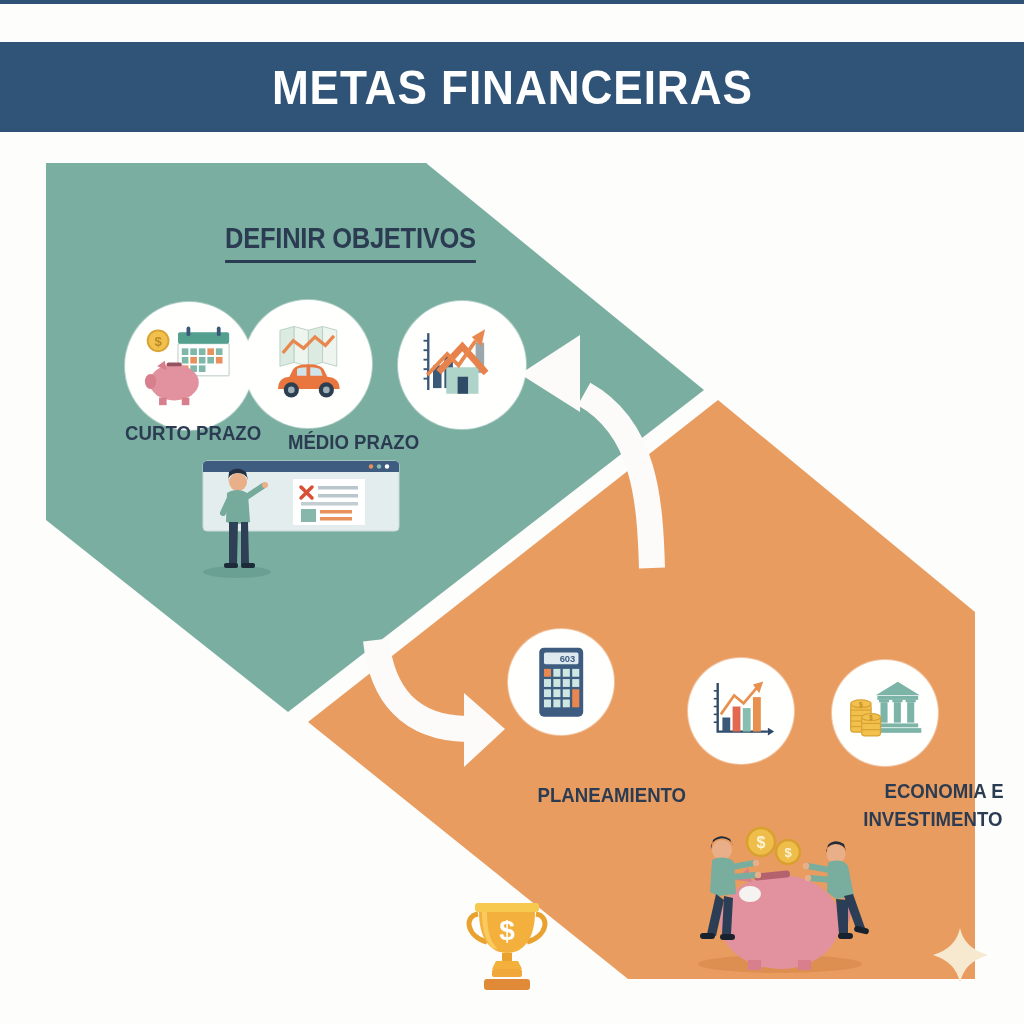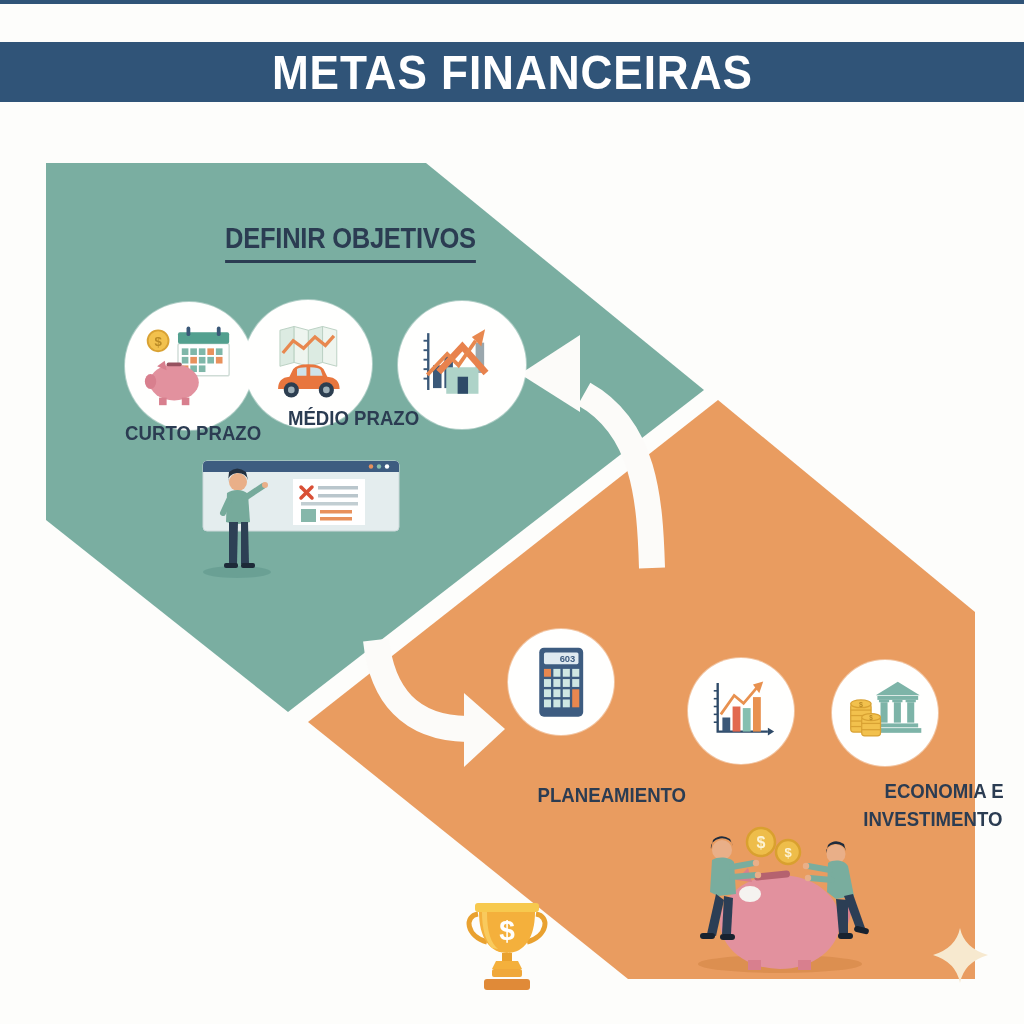--- a/index.html
+++ b/index.html
@@ -1,21 +1,21 @@
 <!DOCTYPE html>
 <html style="--header-blue: #305478; --teal: #7aaea1; --orange: #e99c60; --navy-text: #2b3c52; --navy-icon: #3a5878; --gold: #f2c14d; --pink: #e2919e; --arrow-white: #fcfbf9;"><head>
 <meta charset="utf-8">
 <style>
   html,body{margin:0;padding:0;background:#ffffff;}
   #canvas{position:relative;width:1024px;height:1024px;background:#fdfdfb;overflow:hidden;
           font-family:"Liberation Sans",sans-serif;}
   .abs{position:absolute;}
   
   #top-strip{left:0;top:0;width:1024px;height:4px;background:var(--header-blue);}
-  #header-band{left:0;top:42px;width:1024px;height:60px;background:var(--header-blue);
+  #header-band{left:0;top:42px;width:1024px;height:90px;background:var(--header-blue);
                display:flex;align-items:center;justify-content:center;}
   #page-title{color:#ffffff;font-size:48px;font-weight:700;letter-spacing:1px;
               transform:scaleX(.92);white-space:nowrap;}
   
   .fT{fill:var(--teal)} .fO{fill:var(--orange)}
   .fN{fill:var(--navy-icon)} .fG{fill:var(--gold)} .fP{fill:var(--pink)}
   
   .sec-head{width:400px;text-align:right;color:var(--navy-text);}
   .sec-head span{display:inline-block;font-size:29px;font-weight:700;letter-spacing:-.3px;
                  transform:scaleX(.88);border-bottom:3px solid var(--navy-text);
@@ -127,21 +127,21 @@
       <rect x="45" y="62" width="11" height="18" fill="#2e4a68"></rect>
       <polyline points="25,57 50,30 75,58" fill="none" stroke="#e8824d" stroke-width="7"></polyline>
       <polyline points="13,60 34,38 46,50 64,24" fill="none" stroke="#e8884f" stroke-width="4"></polyline>
       <polygon points="60,20 74,12 70,30" fill="#e8884f"></polygon>
     </svg>
   </div>
 
   <div class="abs item-label" style="left:26px;top:419px">
     <span>CURTO PRAZO</span>
   </div>
-  <div class="abs item-label" style="left:184px;top:404px">
+  <div class="abs item-label" style="left:184px;top:428px">
     <span>MÉDIO PRAZO</span>
   </div>
 
   <svg class="abs" style="left:175px;top:455px" width="230" height="125" viewBox="0 0 230 125">
     <ellipse cx="62" cy="117" rx="34" ry="6" fill="#5d968a" opacity=".55"></ellipse>
     <rect x="28" y="6" width="196" height="70" rx="4" fill="#e4edee" stroke="#cdd9db"></rect>
     <path d="M 28 10 q 0 -4 4 -4 h 188 q 4 0 4 4 v 7 H 28 Z" fill="#3d5c80"></path>
     <circle cx="196" cy="11.5" r="2.2" fill="#e8915c"></circle>
     <circle cx="204" cy="11.5" r="2.2" fill="#86bfb0"></circle>
     <circle cx="212" cy="11.5" r="2.2" fill="#ffffff"></circle>

